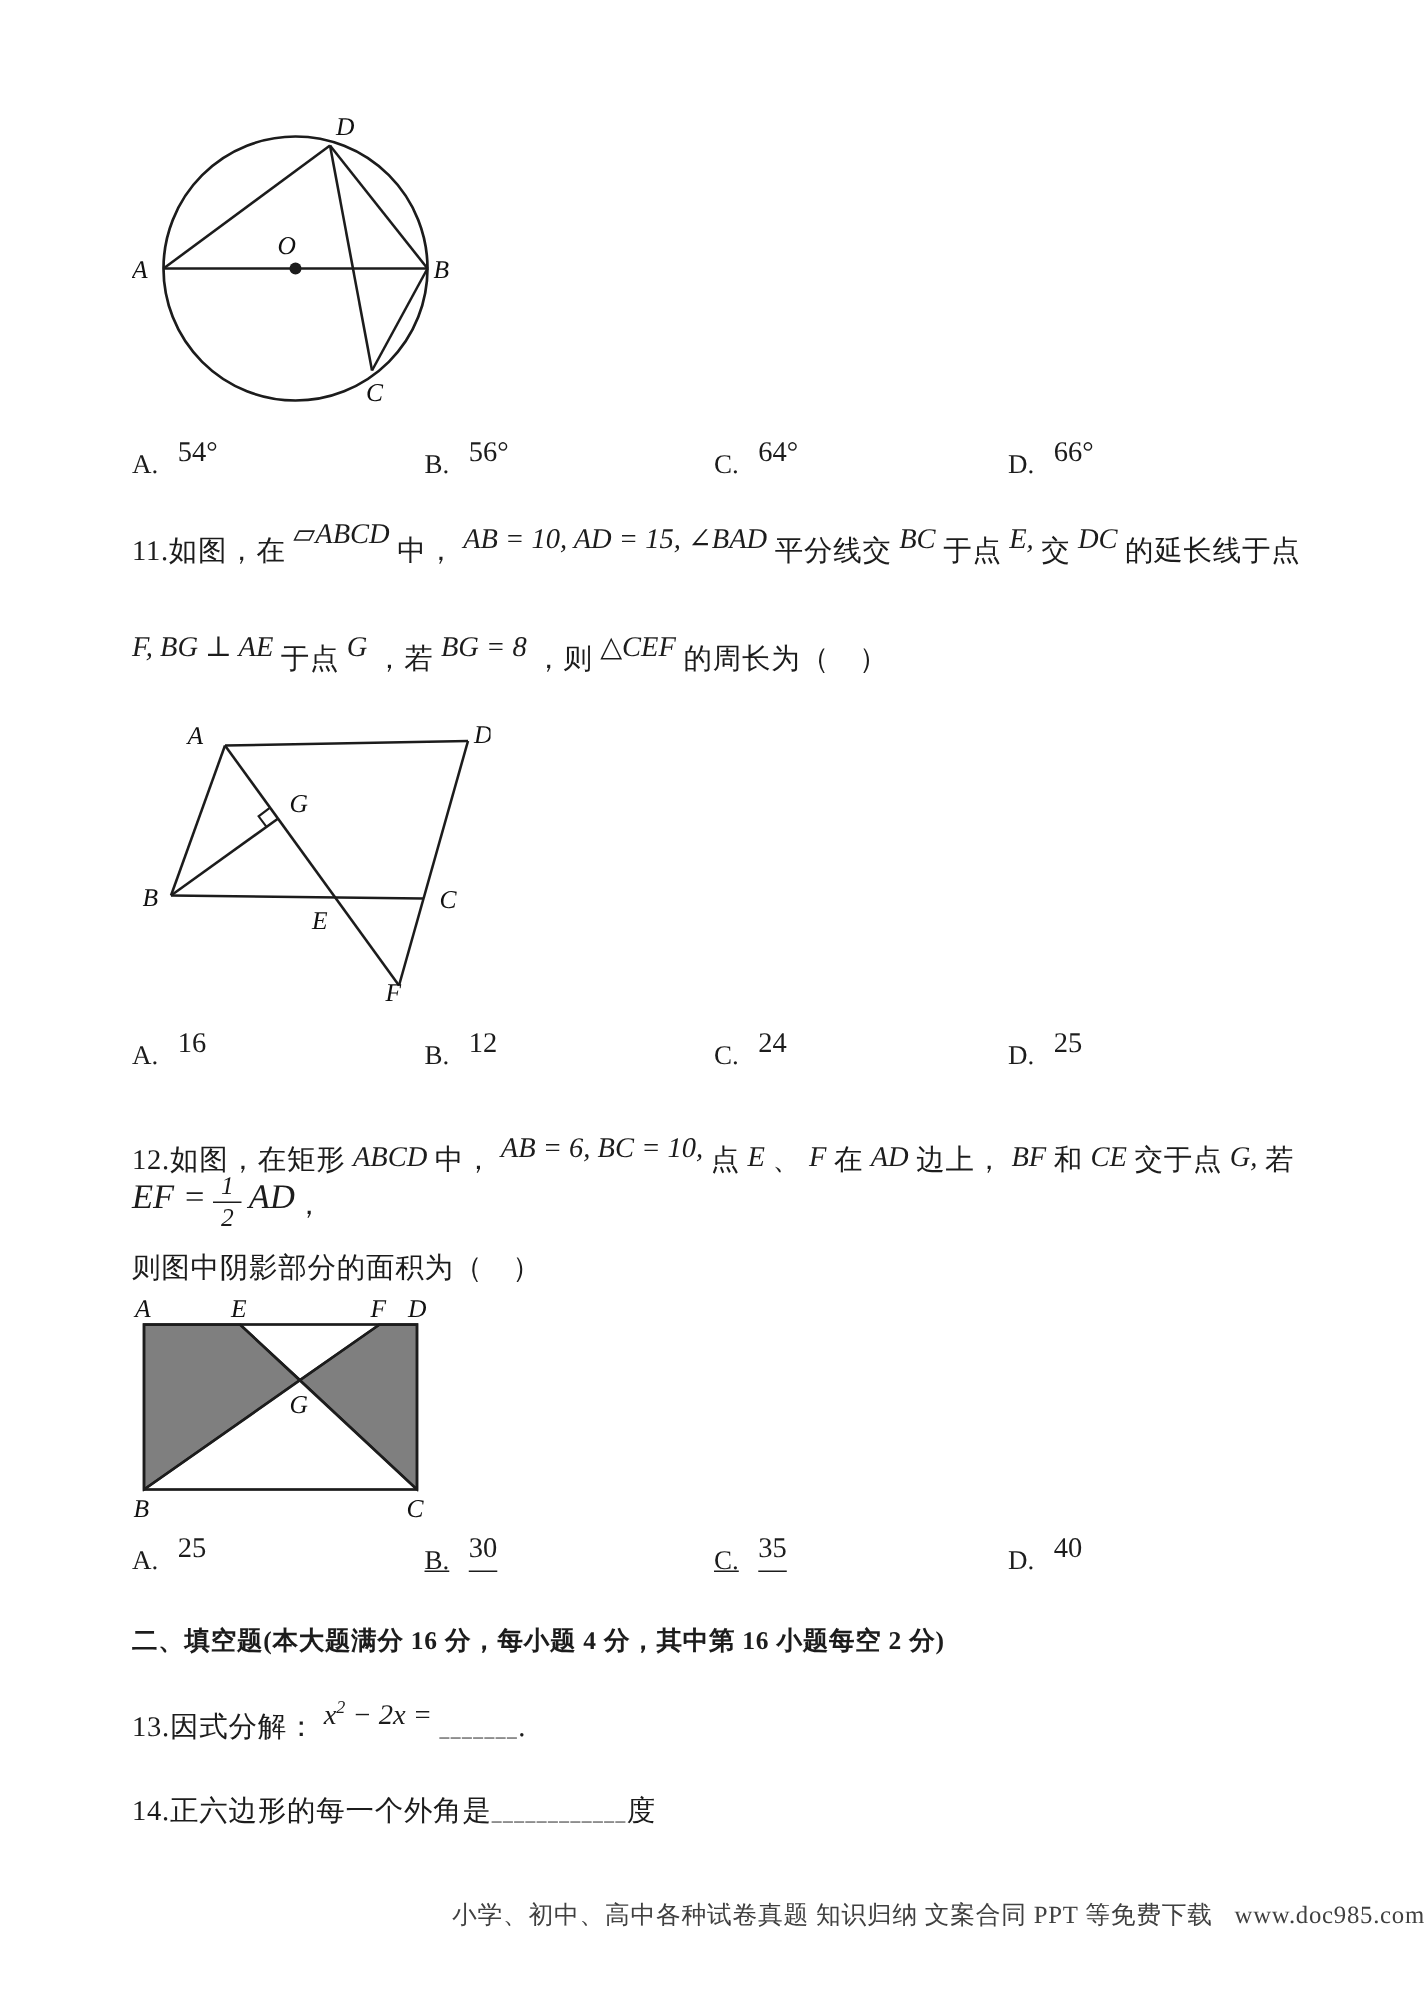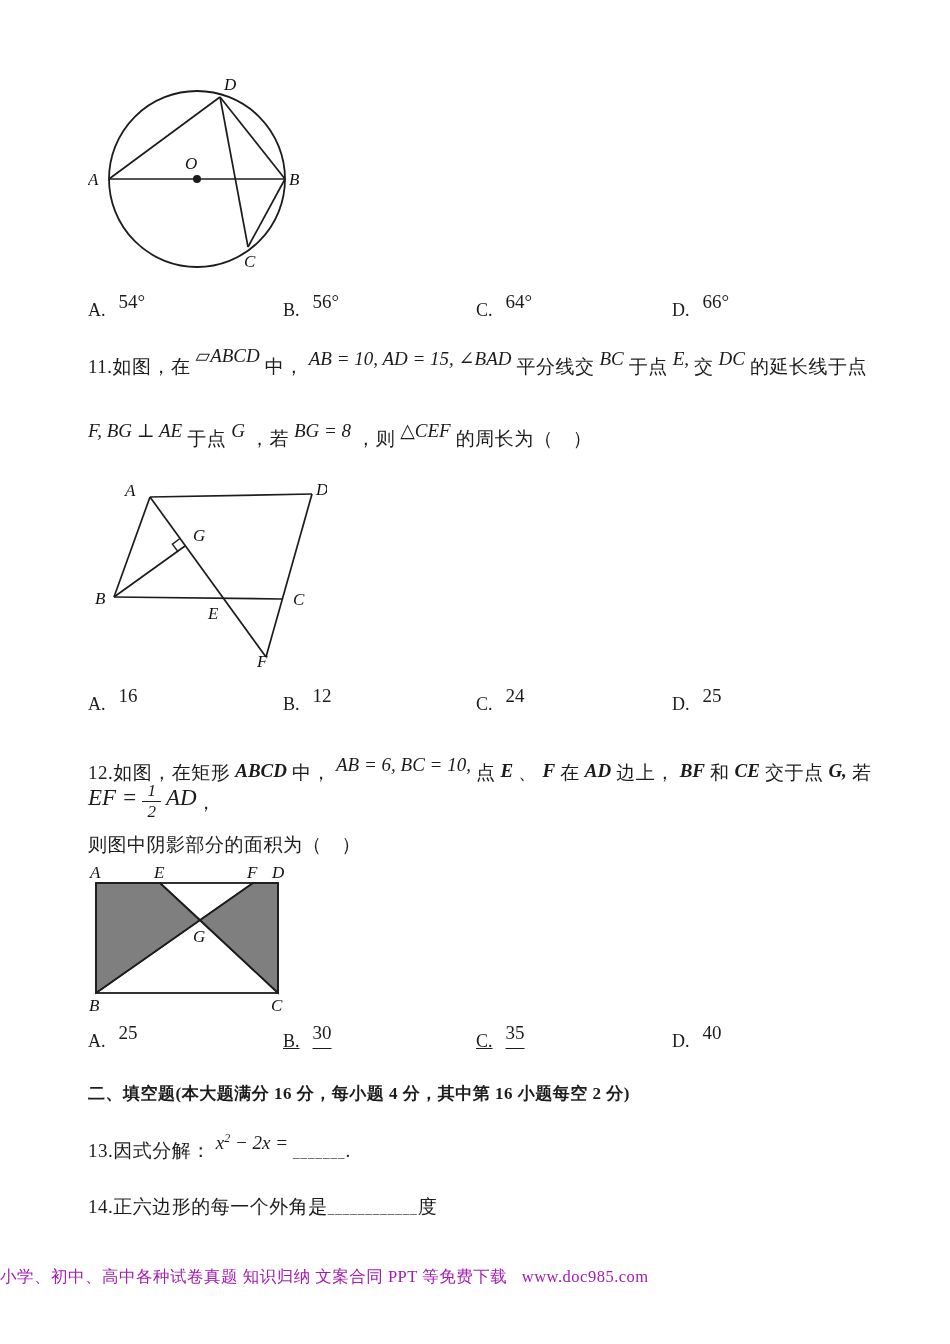--- a/index.html
+++ b/index.html
@@ -4,38 +4,38 @@
 <style>
   html,body{margin:0;padding:0;background:#e8e8e8;}
   #page{position:relative;width:950px;height:1344px;background:#ffffff;margin:0 auto;
         font-family:"Liberation Serif","DejaVu Serif",serif;color:#1c1c1c;overflow:hidden;}
   .abs{position:absolute;}
   
   .cjk{font-size:19px;letter-spacing:0.5px;}
   .m{font-family:"Liberation Serif","DejaVu Serif",serif;font-style:italic;font-size:19px;
      position:relative;top:-8px;margin:0 5px;white-space:nowrap;}
   .m-hi{top:-11px;text-align:center;}
-  .m-flat{top:-2px;font-weight:bold;}
+  .m-flat{top:-2px;}
   sup{font-size:12px;}
   .blank{font-size:13px;letter-spacing:1px;}
   
   .opt{position:absolute;top:0;white-space:nowrap;}
   .opt .letter{font-size:18px;}
   .opt .val{font-size:19px;position:relative;top:-8px;margin-left:13px;font-family:"Liberation Serif","DejaVu Serif",serif;}
   
   .mgroup{position:relative;top:-4px;white-space:nowrap;}
   .mgroup .mi{font-style:italic;font-size:23px;}
   .frac{display:inline-block;vertical-align:middle;text-align:center;margin:0 5px;line-height:1.05;}
   .frac .num{display:block;font-style:italic;font-size:17px;padding:0 5px 1px;border-bottom:1.6px solid #1c1c1c;}
   .frac .den{display:block;font-style:italic;font-size:17px;padding-top:1px;}
   
   .sec-title{font-size:17px;font-weight:700;letter-spacing:0.5px;}
   
   svg text{font-family:"Liberation Serif","DejaVu Serif",serif;font-style:italic;font-size:17px;fill:#111;}
-  .footer{width:100%;text-align:left;font-size:16.5px;color:#a21caf;letter-spacing:0.5px;}
+  .footer{width:100%;text-align:right;font-size:16.5px;color:#404040;letter-spacing:0.5px;}
 </style>
 </head>
 <body>
 
 <div id="page">
 
   <div class="abs" style="left:88px;top:73px;">
     <svg width="215" height="204" viewBox="0 0 215 204">
       <circle cx="109" cy="106" r="88" fill="none" stroke="#1c1c1c" stroke-width="1.8"></circle>
       <line x1="21" y1="106" x2="197" y2="106" stroke="#1c1c1c" stroke-width="1.7"></line>

